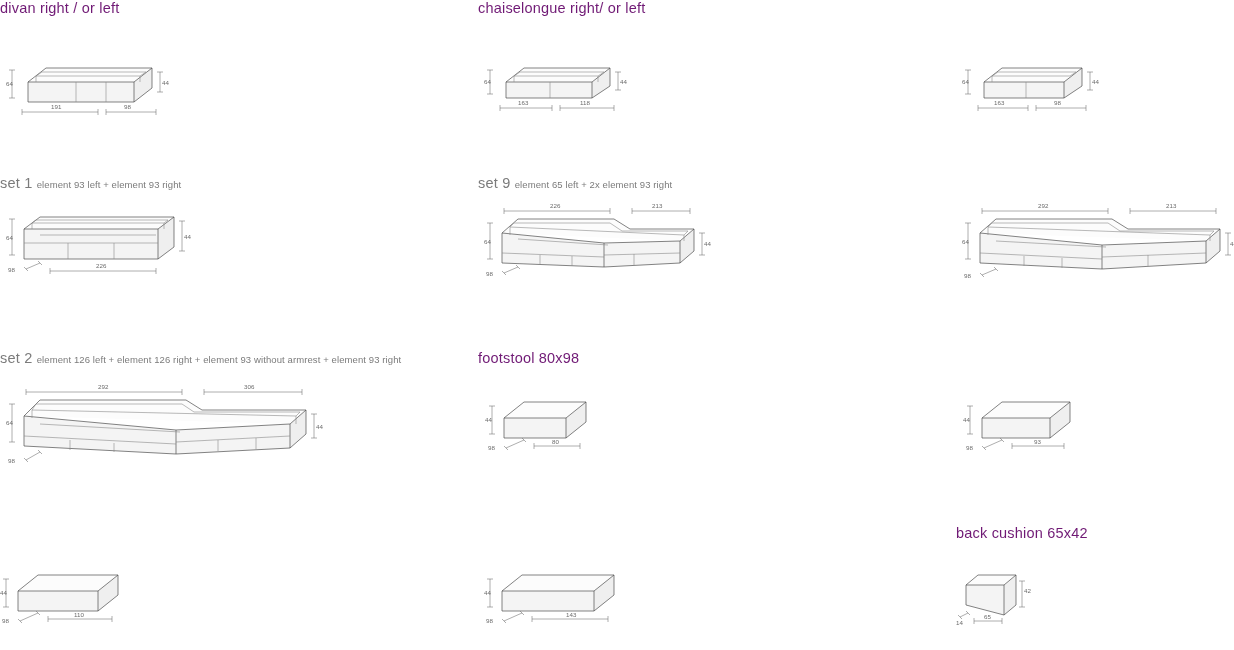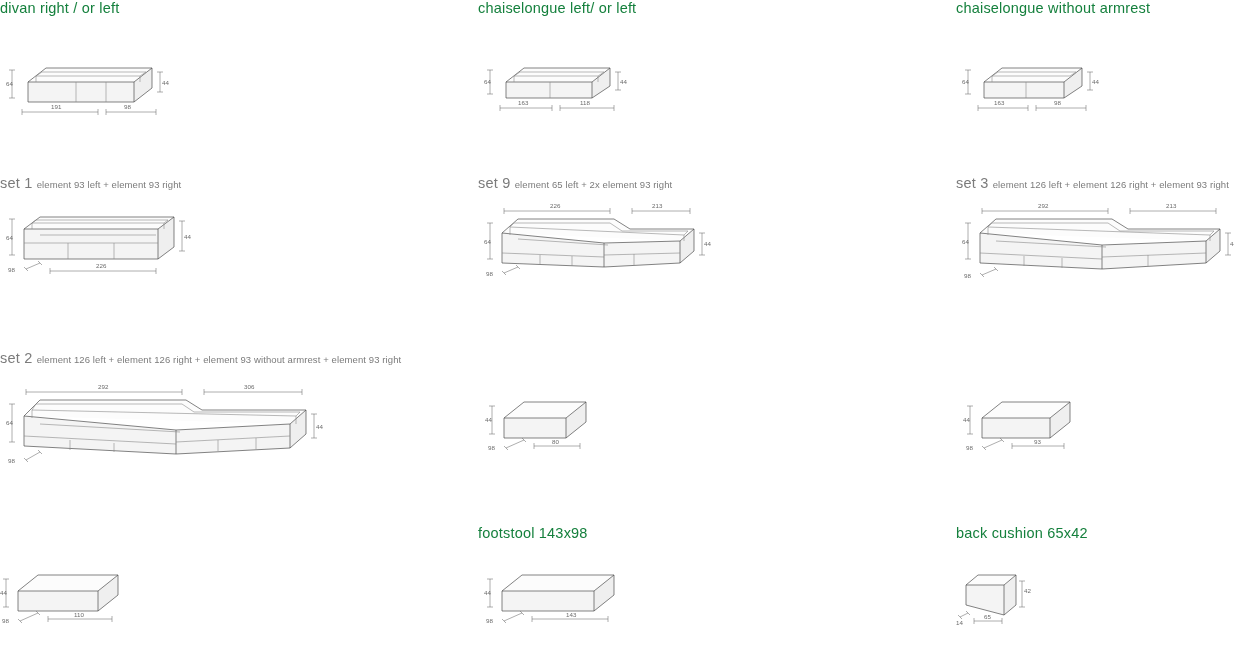--- a/index.html
+++ b/index.html
@@ -23,21 +23,21 @@
     grid-template-rows: 175px 175px 175px 125px;
   }
   .cell {
     position: relative;
     padding: 0;
   }
   .cell.col2 { padding-left: 0; }
   .title {
     font-size: 14.5px;
     font-weight: 400;
-    color: #15803d;
+    color: #701a75;
     letter-spacing: 0.2px;
     white-space: nowrap;
   }
   .title .sub {
     font-size: 9.5px;
     color: #7b7b7b;
     letter-spacing: 0.1px;
   }
   .title.gray { color: #7b7b7b; }
   .art {
@@ -89,21 +89,21 @@
         <path class="dim" d="M16,85 L16,91 M92,85 L92,91"></path>
         <text class="dimtxt" x="45" y="85">191</text>
         <path class="dim" d="M100,88 L150,88"></path>
         <path class="dim" d="M100,85 L100,91 M150,85 L150,91"></path>
         <text class="dimtxt" x="118" y="85">98</text>
       </svg>
     </div>
   </div>
 
   <div class="cell col2">
-    <div class="title"><span>chaiselongue left/ or left</span></div>
+    <div class="title"><span>chaiselongue right/ or left</span></div>
     <div class="art" style="left:6px;top:24px;">
       <svg width="190" height="110" viewBox="0 0 190 110">
         <polygon class="face" points="22,58 40,44 126,44 108,58"></polygon>
         <polygon class="face2" points="22,58 108,58 108,74 22,74"></polygon>
         <polygon class="face3" points="108,58 126,44 126,62 108,74"></polygon>
         <path class="ln" d="M22,58 L40,44 L126,44 L126,62 L108,74 L22,74 Z"></path>
         <path class="ln" d="M22,58 L108,58 L108,74"></path>
         <path class="ln" d="M108,58 L126,44"></path>
         <path class="ln2" d="M30,52 L36,48 L120,48 L114,52 Z"></path>
         <path class="ln2" d="M30,52 L30,58"></path>
@@ -119,21 +119,20 @@
         <path class="dim" d="M16,81 L16,87 M68,81 L68,87"></path>
         <text class="dimtxt" x="34" y="81">163</text>
         <path class="dim" d="M76,84 L130,84"></path>
         <path class="dim" d="M76,81 L76,87 M130,81 L130,87"></path>
         <text class="dimtxt" x="96" y="81">118</text>
       </svg>
     </div>
   </div>
 
   <div class="cell">
-    <div class="title"><span>chaiselongue without armrest</span></div>
     <div class="art" style="left:6px;top:24px;">
       <svg width="190" height="110" viewBox="0 0 190 110">
         <polygon class="face" points="22,58 40,44 120,44 102,58"></polygon>
         <polygon class="face2" points="22,58 102,58 102,74 22,74"></polygon>
         <polygon class="face3" points="102,58 120,44 120,62 102,74"></polygon>
         <path class="ln" d="M22,58 L40,44 L120,44 L120,62 L102,74 L22,74 Z"></path>
         <path class="ln" d="M22,58 L102,58 L102,74"></path>
         <path class="ln" d="M102,58 L120,44"></path>
         <path class="ln2" d="M30,52 L36,48 L114,48 L108,52 Z"></path>
         <path class="ln2" d="M30,52 L30,58"></path>
@@ -215,21 +214,20 @@
         <path class="dim" d="M20,11 L20,17 M126,11 L126,17"></path>
         <text class="dimtxt" x="66" y="11">226</text>
         <path class="dim" d="M148,14 L206,14"></path>
         <path class="dim" d="M148,11 L148,17 M206,11 L206,17"></path>
         <text class="dimtxt" x="168" y="11">213</text>
       </svg>
     </div>
   </div>
 
   <div class="cell">
-    <div class="title gray"><span>set 3</span> <span class="sub">element 126 left + element 126 right + element 93 right</span></div>
     <div class="art" style="left:6px;top:22px;">
       <svg width="275" height="100" viewBox="0 0 275 100">
         <polygon class="face" points="18,36 34,22 150,22 166,32 258,32 244,44"></polygon>
         <polygon class="face2" points="18,36 140,48 140,72 18,66"></polygon>
         <polygon class="face2" points="140,48 244,44 244,66 140,72"></polygon>
         <polygon class="face3" points="244,44 258,32 258,54 244,66"></polygon>
         <path class="ln" d="M18,36 L34,22 L150,22 L166,32 L258,32 L258,54 L244,66 L140,72 L18,66 Z"></path>
         <path class="ln" d="M18,36 L140,48 L244,44"></path>
         <path class="ln" d="M140,48 L140,72"></path>
         <path class="ln" d="M244,44 L244,66 M244,44 L258,32"></path>
@@ -287,20 +285,21 @@
         <path class="dim" d="M20,15 L20,21 M176,15 L176,21"></path>
         <text class="dimtxt" x="92" y="15">292</text>
         <path class="dim" d="M198,18 L296,18"></path>
         <path class="dim" d="M198,15 L198,21 M296,15 L296,21"></path>
         <text class="dimtxt" x="238" y="15">306</text>
       </svg>
     </div>
   </div>
 
   <div class="cell col2">
+    <div class="title"><span>footstool 80x98</span></div>
     <div class="art" style="left:6px;top:26px;">
       <svg width="130" height="80" viewBox="0 0 130 80">
         <polygon class="face" points="20,42 40,26 102,26 82,42"></polygon>
         <polygon class="face2" points="20,42 82,42 82,62 20,62"></polygon>
         <polygon class="face3" points="82,42 102,26 102,46 82,62"></polygon>
         <path class="ln" d="M20,42 L40,26 L102,26 L102,46 L82,62 L20,62 Z"></path>
         <path class="ln" d="M20,42 L82,42 L82,62"></path>
         <path class="ln" d="M82,42 L102,26"></path>
         <path class="dim" d="M8,30 L8,58"></path>
         <path class="dim" d="M5,30 L11,30 M5,58 L11,58"></path>
@@ -353,21 +352,20 @@
         <path class="dim" d="M18,68 L22,72 M36,60 L40,64"></path>
         <text class="dimtxt" x="2" y="72">98</text>
         <path class="dim" d="M48,68 L112,68"></path>
         <path class="dim" d="M48,65 L48,71 M112,65 L112,71"></path>
         <text class="dimtxt" x="74" y="66">110</text>
       </svg>
     </div>
   </div>
 
   <div class="cell col2">
-    <div class="title"><span>footstool 143x98</span></div>
     <div class="art" style="left:6px;top:26px;">
       <svg width="150" height="80" viewBox="0 0 150 80">
         <polygon class="face" points="18,40 38,24 130,24 110,40"></polygon>
         <polygon class="face2" points="18,40 110,40 110,60 18,60"></polygon>
         <polygon class="face3" points="110,40 130,24 130,44 110,60"></polygon>
         <path class="ln" d="M18,40 L38,24 L130,24 L130,44 L110,60 L18,60 Z"></path>
         <path class="ln" d="M18,40 L110,40 L110,60"></path>
         <path class="ln" d="M110,40 L130,24"></path>
         <path class="dim" d="M6,28 L6,56"></path>
         <path class="dim" d="M3,28 L9,28 M3,56 L9,56"></path>

